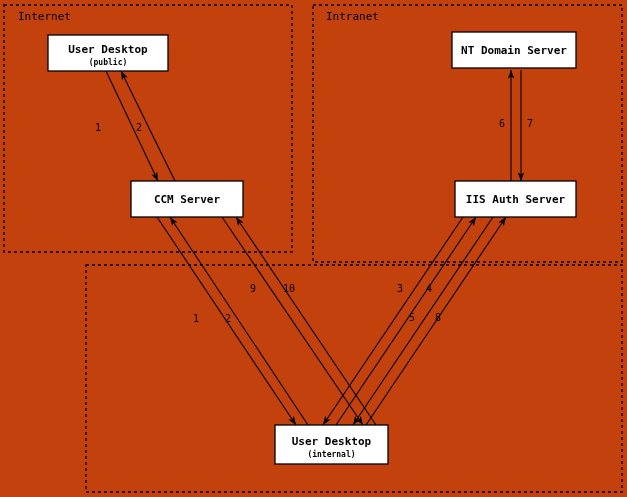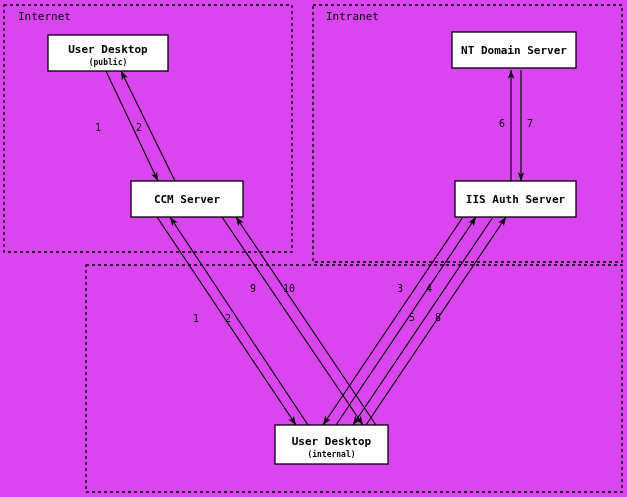--- a/index.html
+++ b/index.html
@@ -8,21 +8,21 @@
     padding: 0;
     background: #ffffff;
   }
   body {
     font-family: "DejaVu Sans Mono", "Liberation Mono", monospace;
   }
   #diagram-root {
     position: relative;
     width: 627px;
     height: 497px;
-    background: #d946ef;
+    background: #c2410c;
     overflow: hidden;
   }
   #diagram-svg {
     position: absolute;
     left: 0;
     top: 0;
     width: 627px;
     height: 497px;
   }
   .zone-label {

